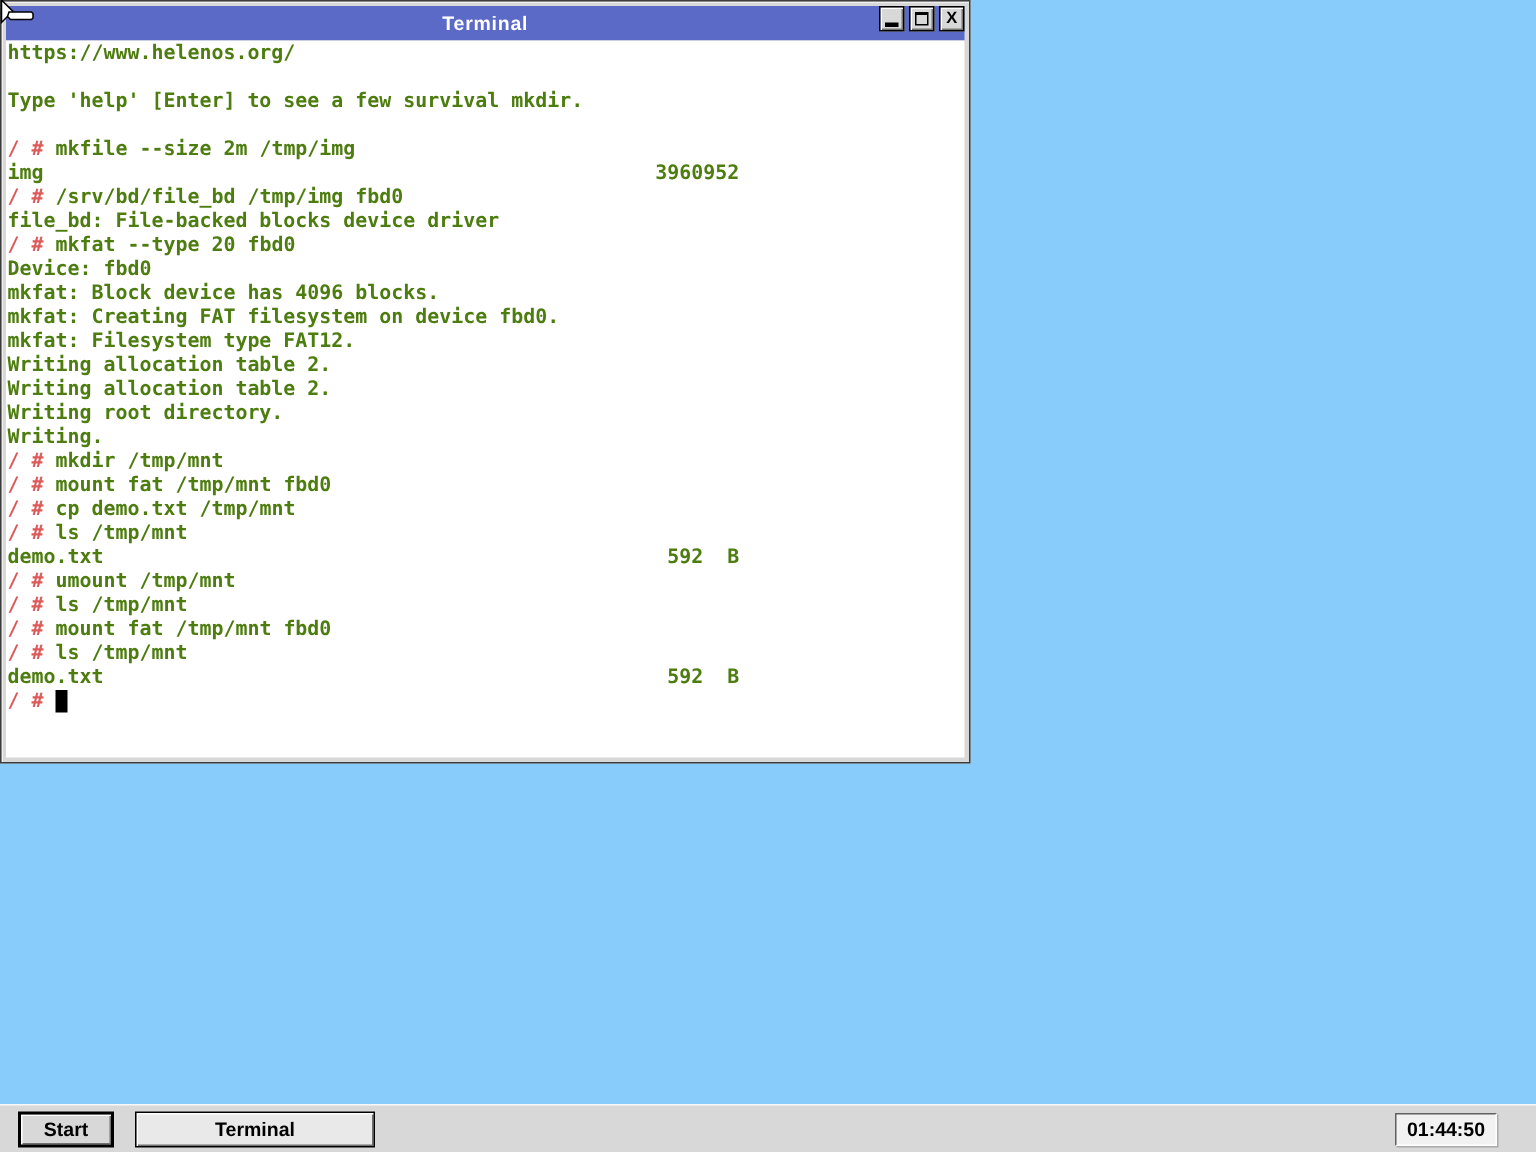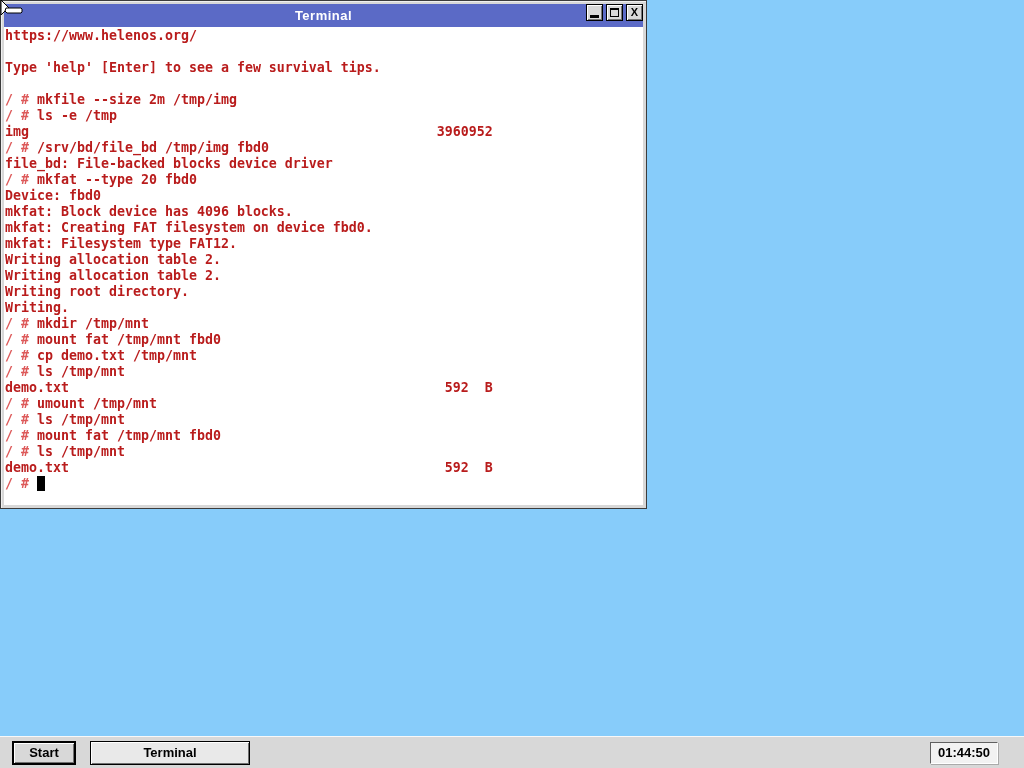--- a/index.html
+++ b/index.html
@@ -50,21 +50,21 @@
     background:#ffffff;overflow:hidden;
   }
   
   .term{
     font-family:"DejaVu Sans Mono",monospace;
     font-size:13.29px;font-weight:bold;line-height:16px;
     color:#000;padding:1px 0 0 1px;
   }
   .term-line{white-space:pre;min-height:16px;}
   .term-line .prompt{color:var(--prompt);}
-  .term-line .plain{color:#b91c1c;}
+  .term-line .plain{color:#4d7c0f;}
   .term-line .cursor{background:#000;color:#000;}
   
   .mouse-cursor{position:absolute;left:0;top:0;z-index:50;}
   
   .taskbar{
     position:absolute;left:0;bottom:0;width:1024px;height:32px;
     background:var(--chrome);
     border-top:1px solid #f8f8f8;
     display:flex;align-items:center;
   }
@@ -114,24 +114,23 @@
       <span class="glyph-max"></span>
     </button>
     <button class="win-btn">
       <span class="glyph-close">X</span>
     </button>
   </div>
   <div class="content">
     <div class="term">
         <div class="term-line"><span class="plain">https://www.helenos.org/</span></div>
         <div class="term-line"></div>
-        <div class="term-line"><span class="plain">Type 'help' [Enter] to see a few survival tips.</span></div>
+        <div class="term-line"><span class="plain">Type 'help' [Enter] to see a few survival mkdir.</span></div>
         <div class="term-line"></div>
         <div class="term-line"><span class="prompt">/ #</span><span class="plain"> mkfile --size 2m /tmp/img</span></div>
-        <div class="term-line"><span class="prompt">/ #</span><span class="plain"> ls -e /tmp</span></div>
         <div class="term-line"><span class="plain">img</span><span class="plain">                                                   </span><span class="plain">3960952</span></div>
         <div class="term-line"><span class="prompt">/ #</span><span class="plain"> /srv/bd/file_bd /tmp/img fbd0</span></div>
         <div class="term-line"><span class="plain">file_bd: File-backed blocks device driver</span></div>
         <div class="term-line"><span class="prompt">/ #</span><span class="plain"> mkfat --type 20 fbd0</span></div>
         <div class="term-line"><span class="plain">Device: fbd0</span></div>
         <div class="term-line"><span class="plain">mkfat: Block device has 4096 blocks.</span></div>
         <div class="term-line"><span class="plain">mkfat: Creating FAT filesystem on device fbd0.</span></div>
         <div class="term-line"><span class="plain">mkfat: Filesystem type FAT12.</span></div>
         <div class="term-line"><span class="plain">Writing allocation table 2.</span></div>
         <div class="term-line"><span class="plain">Writing allocation table 2.</span></div>

